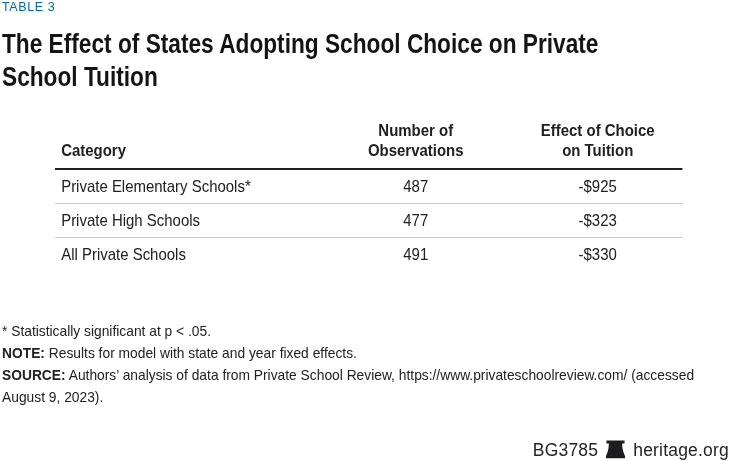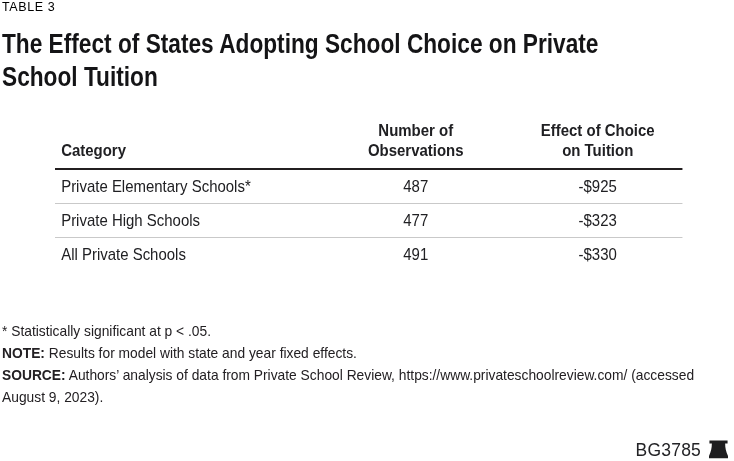--- a/index.html
+++ b/index.html
@@ -12,21 +12,21 @@
     color: #1d1d1f;
     overflow: hidden;
   }
 
   
   .table-label {
     position: absolute;
     left: 2px; top: 0px;
     font-size: 12.5px;
     letter-spacing: 0.6px;
-    color: #000000;
+    color: #0369a1;
   }
 
   
   .title {
     position: absolute;
     left: 2px; top: 27px;
     margin: 0;
     font-size: 28px;
     font-weight: 700;
     color: #141416;
@@ -150,15 +150,16 @@
 
   <div class="credit">
     <span>BG3785</span>
     <span>
       <svg width="21" height="19" viewBox="0 0 24 22" aria-hidden="true">
         <path fill="#1d1d1f" d="M1.5 0.5 H22.5 V4.1 H19.7
                  C19.7 9 20.7 13.6 23 18.4 V21.2 H1 V18.4
                  C3.3 13.6 4.3 9 4.3 4.1 H1.5 Z"></path>
       </svg>
     </span>
+    <span>heritage.org</span>
   </div>
 
 </div>
 
 </body></html>

